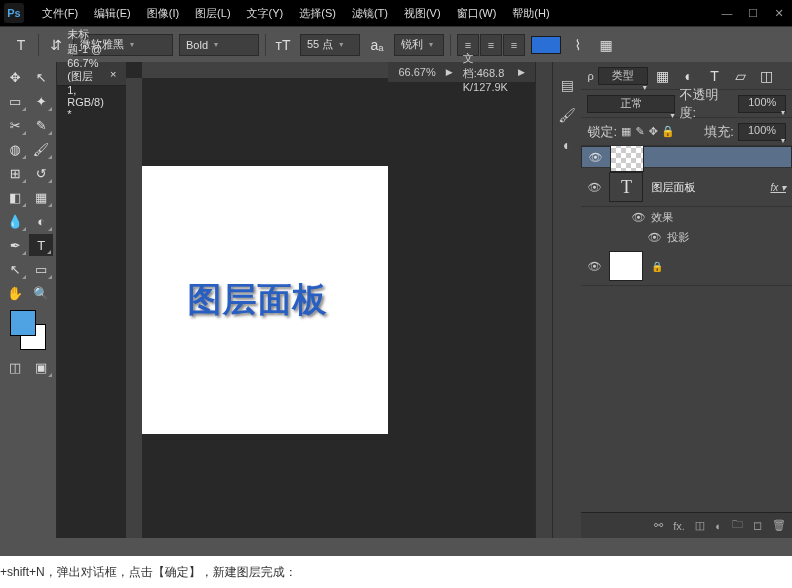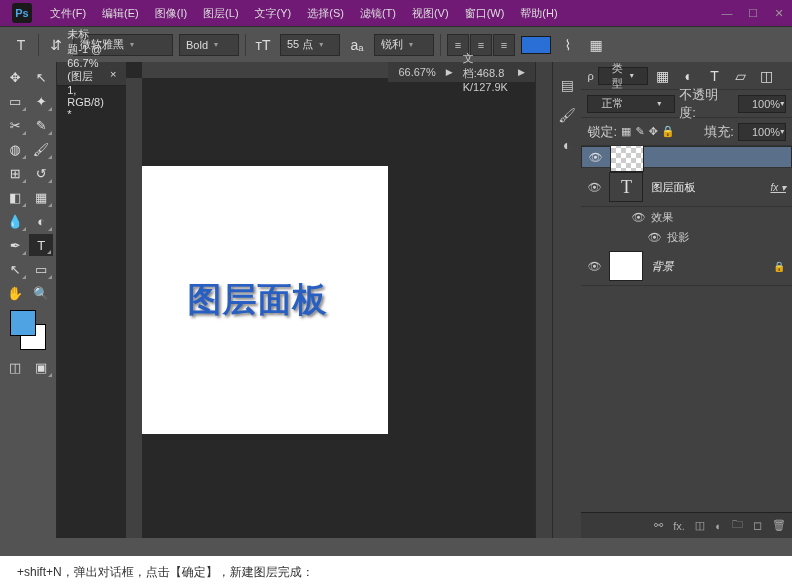--- a/index.html
+++ b/index.html
@@ -1,18 +1,18 @@
 <!DOCTYPE html>
 <html><head>
 <meta charset="utf-8">
 <style>
 * { margin:0; padding:0; box-sizing:border-box; font-family:"Microsoft YaHei",Arial,sans-serif; }
 body { background:#fff; width:792px; height:588px; overflow:hidden; font-size:11px; color:#ccc; }
 .ps { background:#535353; width:792px; height:556px; position:relative; }
-.menubar { height:26px; background:#701a75; display:flex; align-items:center; padding-left:12px; }
+.menubar { height:26px; background:#000000; display:flex; align-items:center; padding-left:4px; }
 .menubar .logo { width:20px; height:20px; background:#1a1a1a; border-radius:3px; display:flex; align-items:center; justify-content:center; color:#4fa3e3; font-weight:bold; font-size:11px; margin-right:10px; }
 .menubar .mi { padding:0 8px; color:#ddd; cursor:default; }
 .menubar .winctl { margin-left:auto; display:flex; }
 .menubar .winctl span { width:26px; text-align:center; color:#999; }
 .optbar { height:36px; background:#535353; border-top:1px solid #2e2e2e; display:flex; align-items:center; padding:0 10px; gap:6px; }
 .ico { width:22px; height:22px; display:flex; align-items:center; justify-content:center; color:#ddd; font-size:14px; }
 .sel { height:22px; background:#3f3f3f; border:1px solid #2a2a2a; color:#ddd; display:flex; align-items:center; padding:0 6px; position:relative; }
 .sel .arr { margin-left:6px; font-size:8px; color:#999; }
 .vr { width:1px; height:22px; background:#3a3a3a; }
 .btns { display:flex; gap:1px; }
@@ -36,37 +36,37 @@
 .canvas .txt { font-size:34px; font-weight:bold; color:#2a5fc2; text-shadow:2px 2px 3px rgba(0,0,0,0.5); font-family:"Microsoft YaHei"; letter-spacing:1px; }
 .docstatus { height:20px; background:#3a3a3a; display:flex; align-items:center; padding:8px 10px; gap:10px; font-size:11px; color:#ccc; }
 .docstatus .arrow { font-size:9px; }
 .rightdock { width:20px; background:#414141; border-left:1px solid #2a2a2a; }
 .panels { width:246px; background:#414141; display:flex; flex-direction:column; }
 .paneltabs { height:22px; display:flex; background:#333; }
 .paneltabs .pt { padding:3px 10px; color:#aaa; font-size:11px; }
 .paneltabs .pt.act { background:#414141; color:#ddd; }
 .panelrow { height:28px; display:flex; align-items:center; padding:0 6px; gap:4px; border-bottom:1px solid #333; }
 .panelrow .lab { font-size:13px; color:#ccc; }
-.small-sel { height:18px; background:#333; border:1px solid #222; display:flex; align-items:center; padding:0 13px; font-size:11px; }
+.small-sel { height:18px; background:#333; border:1px solid #222; display:flex; align-items:center; padding:0 0; font-size:11px;flex-direction:column; }
 .small-sel .arr { margin-left:auto; font-size:8px; }
 .layers { flex:1; overflow:auto; background:#414141; }
 .layer { display:flex; align-items:center; padding:4px 6px; gap:8px; border-bottom:1px solid #333; }
 .layer.sel { background:#5a6f8a; }
 .eye { width:14px; text-align:center; font-size:11px; }
 .thumb { width:34px; height:30px; background:#fff; border:1px solid #222; }
 .thumb.checker { background:repeating-conic-gradient(#ccc 0 25%,#fff 0 50%) 0 0/10px 10px; }
 .thumb.T { background:#414141; display:flex; align-items:center; justify-content:center; font-size:18px; color:#ddd; font-family:serif; }
 .lname { font-size:11px; color:#eee; flex:1; }
 .layer .fx { font-size:10px; color:#ccc; font-style:italic;text-decoration:underline; }
 .layer .lock { font-size:10px; color:#aaa; }
 .sublayer { padding-left:50px; font-size:11px; color:#ccc; display:flex; align-items:center; gap:6px; height:20px; }
 .panelfoot { height:26px; background:#3a3a3a; border-top:1px solid #222; display:flex; align-items:center; justify-content:flex-end; padding:0 6px; gap:10px; color:#aaa; font-size:11px; }
 .sidepanel { width:34px; background:#414141; border-left:1px solid #2a2a2a; display:flex; flex-direction:column; align-items:center; gap:12px; padding-top:14px; }
 .sidepanel .sic { width:18px; height:18px; color:#ccc; font-size:14px; display:flex; align-items:center; justify-content:center; }
-.bottom-text { padding:8px 17px; font-size:12px; color:#333; background:#fff; }
+.bottom-text { padding:8px 0; font-size:12px; color:#333; background:#fff; }
 </style>
 </head>
 <body>
 
 <div class="ps">
 
   <div class="menubar">
     <div class="logo">Ps</div>
     <span class="mi">文件(F)</span>
     <span class="mi">编辑(E)</span>
@@ -86,32 +86,32 @@
   </div>
 
   <div class="optbar">
     <div class="ico">T</div>
     <div class="vr"></div>
     <div class="ico">⇵</div>
     <div class="sel" style="width:100px">
         <span>微软雅黑</span>
         <span class="arr">▾</span>
       </div>
-    <div class="sel" style="width:60px">
+    <div class="sel" style="width:80px">
         <span>Bold</span>
         <span class="arr">▾</span>
       </div>
     <div class="vr"></div>
     <div class="ico">тT</div>
     <div class="sel" style="width:60px">
         <span>55 点</span>
         <span class="arr">▾</span>
       </div>
     <div class="ico">aₐ</div>
-    <div class="sel" style="width:60px">
+    <div class="sel" style="width:50px">
         <span>锐利</span>
         <span class="arr">▾</span>
       </div>
     <div class="vr"></div>
     <div class="btns">
       <div class="b">≡</div>
       <div class="b">≡</div>
       <div class="b">≡</div>
     </div>
     <div class="swatch"></div>
@@ -249,21 +249,20 @@
             <span>👁</span>
             <span>效果</span>
           </div>
         <div class="sublayer" style="padding-left:66px">
             <span>👁</span>
             <span>投影</span>
           </div>
         <div class="layer">
           <span class="eye">👁</span>
           <div class="thumb"></div>
-          <span class="lname" style="font-style:italic">背景</span>
           <span class="lock">🔒</span>
         </div>
       </div>
 
       <div class="panelfoot">
         <span>⚯</span>
         <span>fx.</span>
         <span>◫</span>
         <span>◐</span>
         <span>🗀</span>

